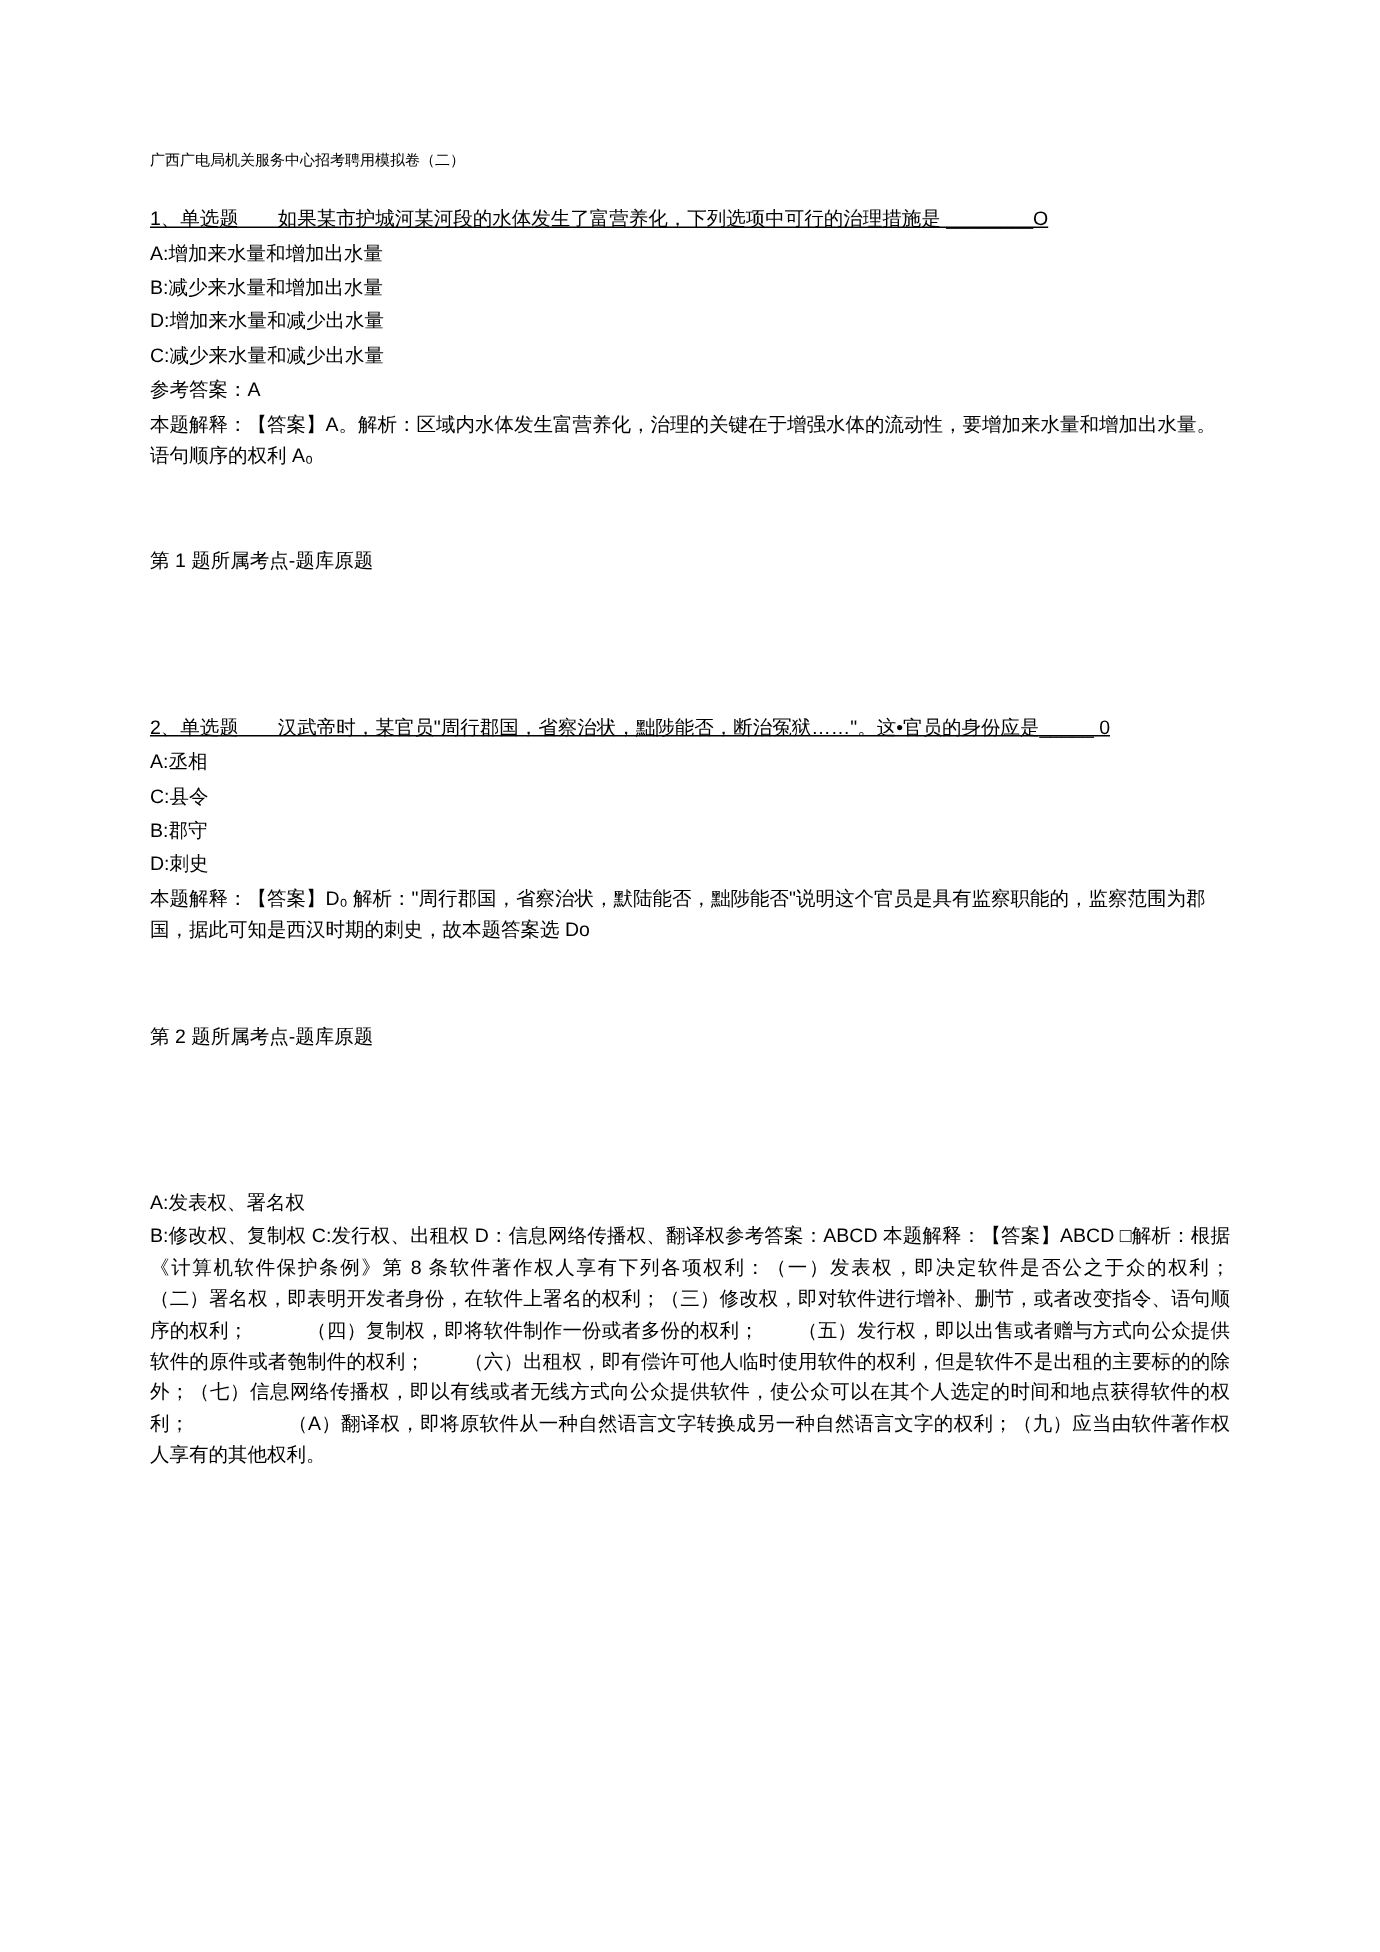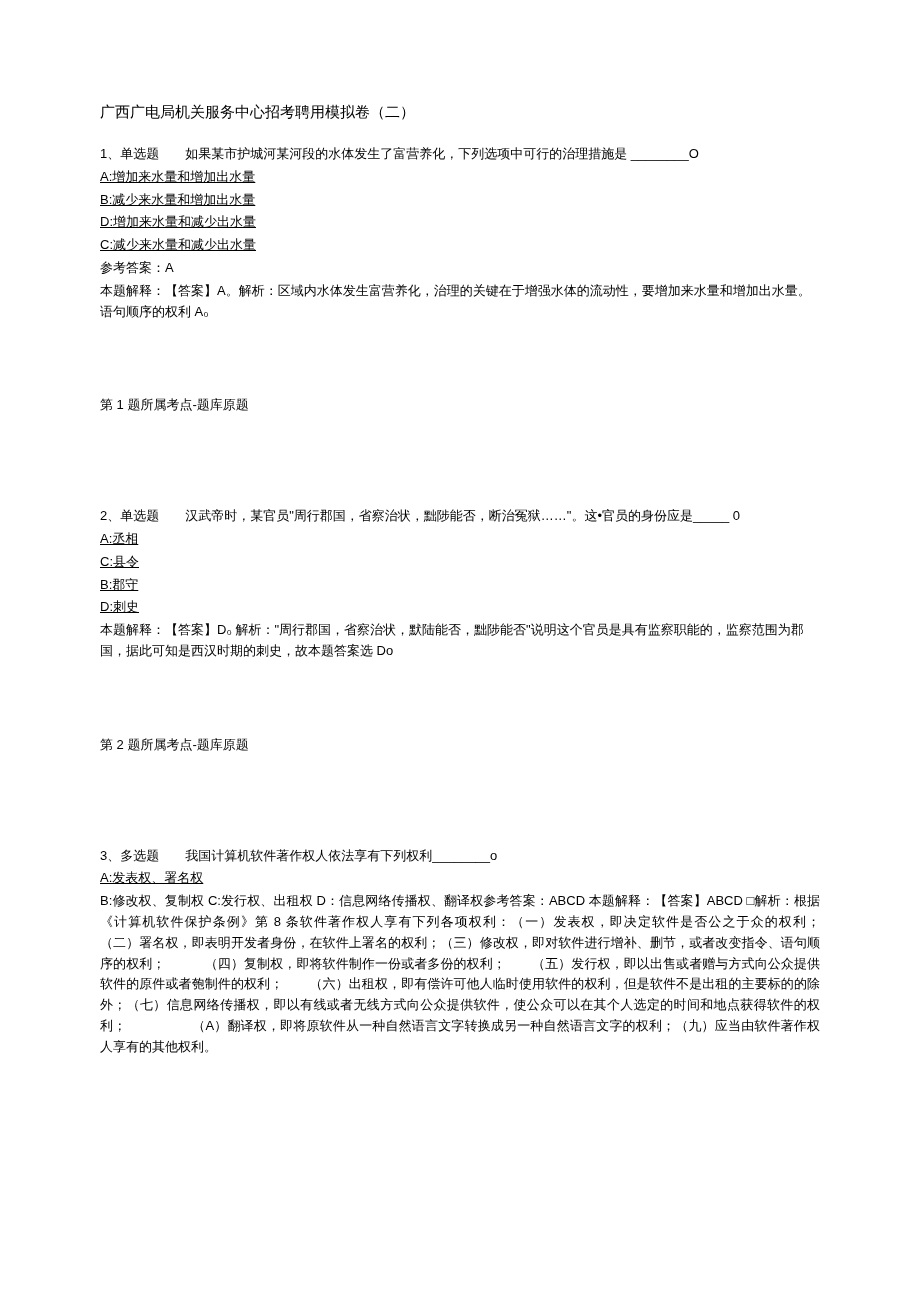--- a/index.html
+++ b/index.html
@@ -7,41 +7,41 @@
       background: #ffffff;
       margin: 0;
       padding: 100px 100px 60px 100px;
       font-size: 13px;
       line-height: 1.6;
       color: #000000;
       width: 920px;
       box-sizing: border-box;
     }
     .title {
-      font-size: 15px;
+      font-size: 10px;
       margin-bottom: 20px;
     }
     .question-block {
       margin-bottom: 18px;
     }
     .question-stem {
       margin-bottom: 2px;
+      text-decoration: underline;
     }
     .option {
       margin-bottom: 2px;
-      text-decoration: underline;
     }
     .answer-ref {
       margin-bottom: 2px;
     }
     .explanation {
       margin-bottom: 2px;
     }
     .source-tag {
-      margin-top: 73px;
+      margin-top: 50px;
       margin-bottom: 50px;
     }
     .gap-large {
       height: 40px;
     }
     .q3-body {
       text-align: justify;
     }
   </style>
 </head>
@@ -70,16 +70,15 @@
   <div class="option">B:郡守</div>
   <div class="option">D:刺史</div>
   <div class="explanation">本题解释：【答案】D₀ 解析："周行郡国，省察治状，默陆能否，黜陟能否"说明这个官员是具有监察职能的，监察范围为郡国，据此可知是西汉时期的刺史，故本题答案选 Do</div>
 </div>
 
 <div class="source-tag">第 2 题所属考点-题库原题</div>
 
 <div class="gap-large"></div>
 
 <div class="question-block">
-  <div class="question-stem">3、多选题　　我国计算机软件著作权人依法享有下列权利________o</div>
   <div class="option">A:发表权、署名权</div>
   <div class="q3-body">B:修改权、复制权 C:发行权、出租权 D：信息网络传播权、翻译权参考答案：ABCD 本题解释：【答案】ABCD □解析：根据《计算机软件保护条例》第 8 条软件著作权人享有下列各项权利：（一）发表权，即决定软件是否公之于众的权利；　　　　　　　　　　　　（二）署名权，即表明开发者身份，在软件上署名的权利；（三）修改权，即对软件进行增补、删节，或者改变指令、语句顺序的权利；　　　（四）复制权，即将软件制作一份或者多份的权利；　　（五）发行权，即以出售或者赠与方式向公众提供软件的原件或者匏制件的权利；　　（六）出租权，即有偿许可他人临时使用软件的权利，但是软件不是出租的主要标的的除外；（七）信息网络传播权，即以有线或者无线方式向公众提供软件，使公众可以在其个人选定的时间和地点获得软件的权利；　　　　　（A）翻译权，即将原软件从一种自然语言文字转换成另一种自然语言文字的权利；（九）应当由软件著作权人享有的其他权利。</div>
 </div>
 
 </body></html>

